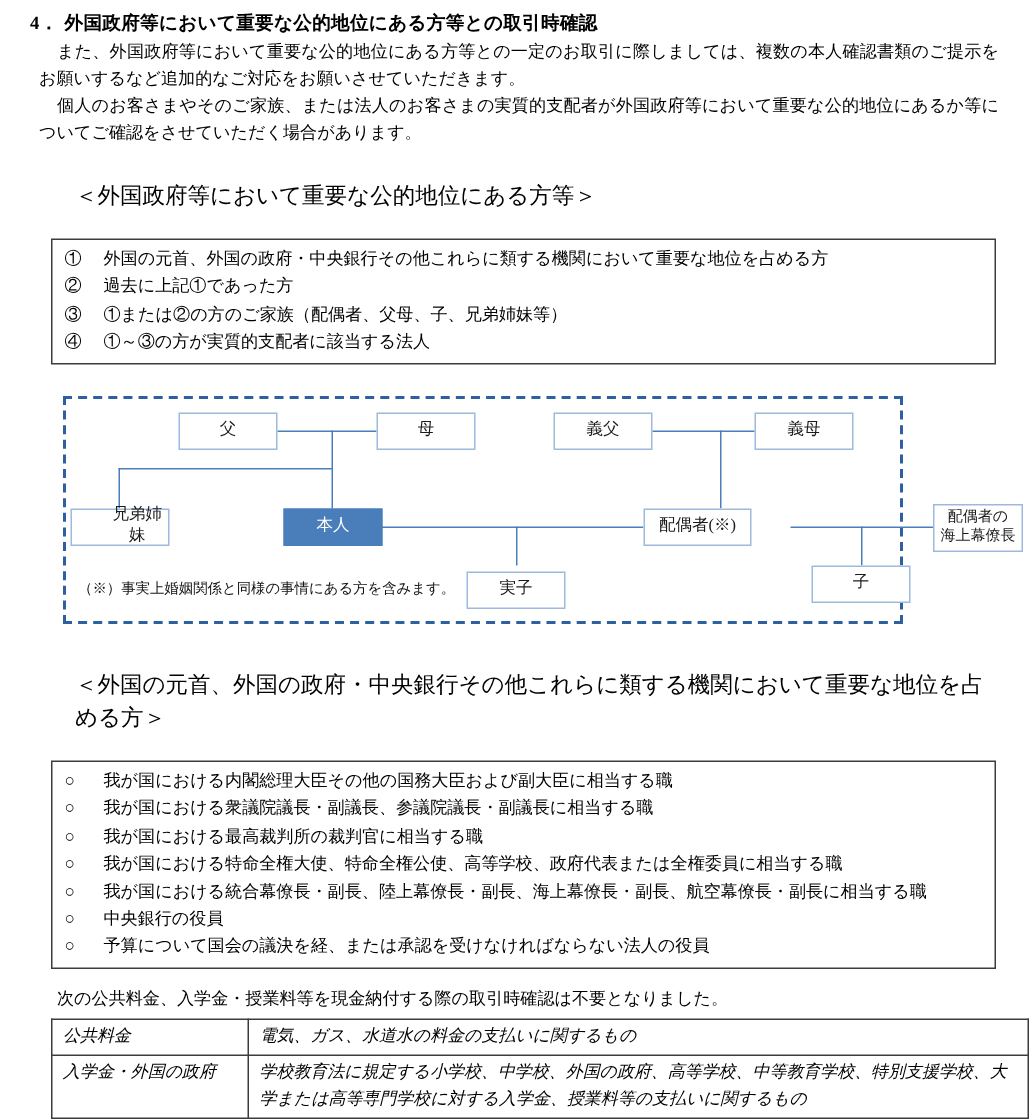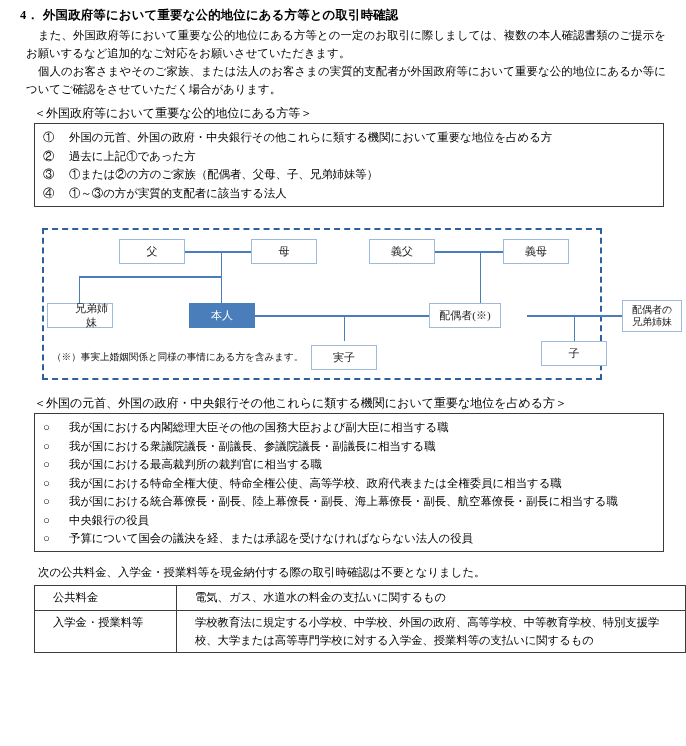--- a/index.html
+++ b/index.html
@@ -41,23 +41,23 @@
     margin: 0;
     padding: 0 6px 0 12px;
     text-align: justify;
     text-justify: inter-ideograph;
     font-size: 11.4px;
     line-height: 1.58;
     text-indent: 12px;
   }
 
   .caption {
-    margin: 0;
+    margin: 16px;
     padding-left: 20px;
-    font-size: 12px;
+    font-size: 15px;
     line-height: 1.5;
   }
 
   
   .listbox {
     border: 1px solid #3c3c3c;
     margin: 1px 8px 0 20px;
     padding: 4px 6px 4px 6px;
     box-sizing: border-box;
   }
@@ -128,23 +128,24 @@
 
   
   table.fee {
     border-collapse: collapse;
     margin: 4px 8px 0 20px;
     width: 652px;
     font-size: 11.3px;
   }
   table.fee td {
     border: 1px solid #3c3c3c;
-    padding: 2px 5px 3px 18px;
+    padding: 2px 5px 3px 7px;
     vertical-align: top;
     line-height: 1.6;
+    font-style: italic;
   }
   table.fee td.k { width: 118px; white-space: nowrap; }
 </style>
 </head>
 <body>
 
 <div class="page">
 
   <div>
     <div class="sec-head">
@@ -205,21 +206,21 @@
 
       <div class="node" style="left:105px; top:17px; width:66px; height:25px;">父</div>
       <div class="node" style="left:237px; top:17px; width:66px; height:25px;">母</div>
       <div class="node" style="left:355px; top:17px; width:66px; height:25px;">義父</div>
       <div class="node" style="left:489px; top:17px; width:66px; height:25px;">義母</div>
 
       <div class="node" style="left:33px; top:81px; width:66px; height:25px;padding-left:23px;">兄弟姉妹</div>
       <div class="node self" style="left:175px; top:81px; width:66px; height:25px;text-align:right;">本人</div>
       <div class="node" style="left:415px; top:81px; width:72px; height:25px;">配偶者(※)</div>
       <div class="node two-line" style="left:608px; top:78px; width:60px; height:32px; white-space:pre-line;">配偶者の
-兄弟姉妹</div>
+海上幕僚長</div>
 
       <div class="node" style="left:297px; top:103px; width:66px; height:25px;margin-top:20px;">実子</div>
       <div class="node" style="left:527px; top:119px; width:66px; height:25px;">子</div>
 
       <div class="foot-note">（※）事実上婚姻関係と同様の事情にある方を含みます。</div>
     </div>
 
     <div class="caption">＜外国の元首、外国の政府・中央銀行その他これらに類する機関において重要な地位を占める方＞</div>
 
     <div class="listbox">
@@ -259,20 +260,20 @@
   <div>
     <p class="body-para">次の公共料金、入学金・授業料等を現金納付する際の取引時確認は不要となりました。</p>
 
     <table class="fee">
       <tbody>
         <tr>
           <td class="k">公共料金</td>
           <td>電気、ガス、水道水の料金の支払いに関するもの</td>
         </tr>
         <tr>
-          <td class="k">入学金・授業料等</td>
+          <td class="k">入学金・外国の政府</td>
           <td>学校教育法に規定する小学校、中学校、外国の政府、高等学校、中等教育学校、特別支援学校、大学または高等専門学校に対する入学金、授業料等の支払いに関するもの</td>
         </tr>
       </tbody>
     </table>
   </div>
 
 </div>
 
 </body></html>

